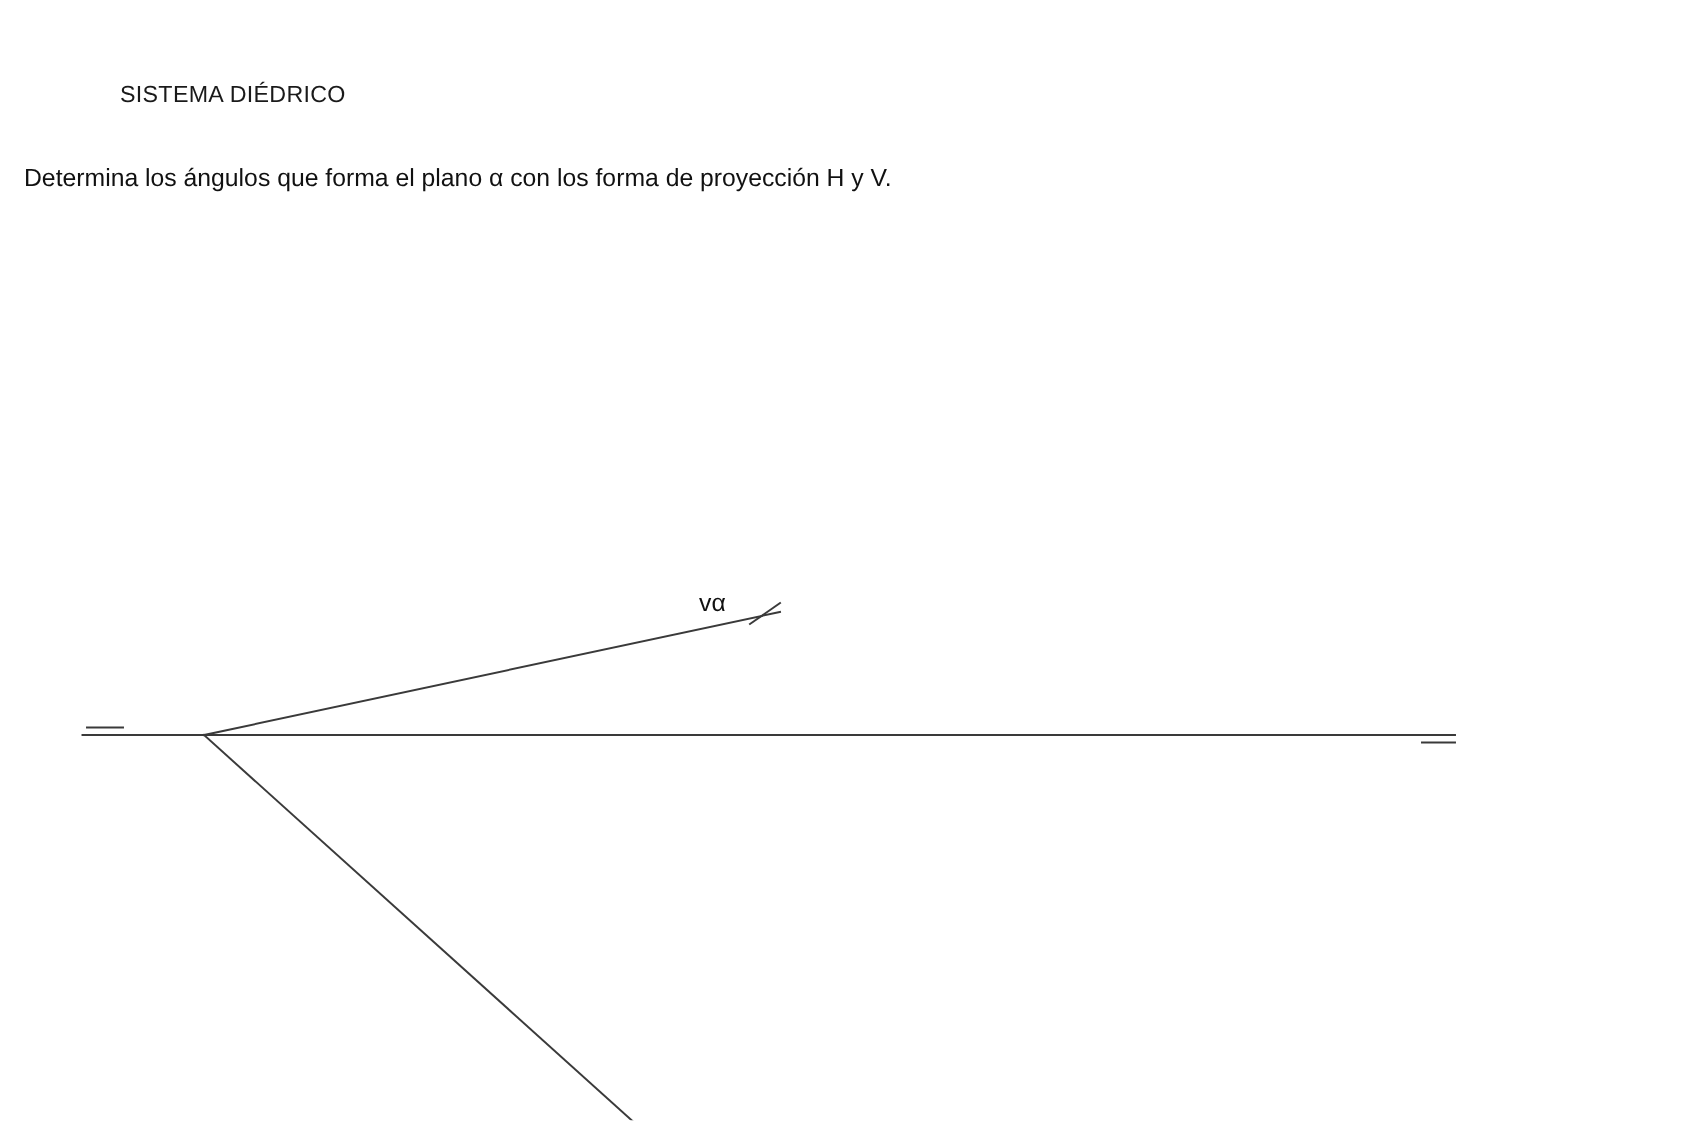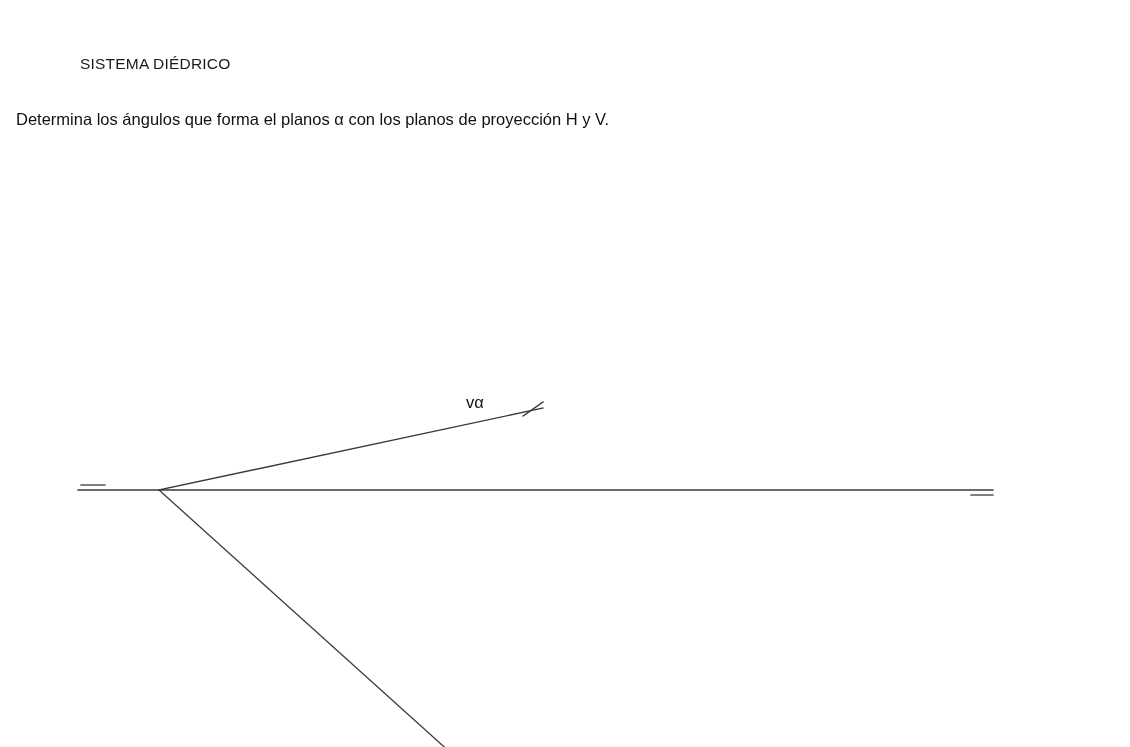--- a/index.html
+++ b/index.html
@@ -46,41 +46,40 @@
     font-style: italic;
     color: #111111;
     white-space: nowrap;
   }
   .drawing {
     position: absolute;
     left: 0;
     top: 190px;
     width: 934px;
     height: 557px;
-    padding-left: 23px;
   }
   .label {
     position: absolute;
     font-size: 16.5px;
     color: #111111;
     white-space: nowrap;
   }
   .label-valpha {
     left: 466px;
     top: 203px;
   }
 </style>
 </head>
 <body>
 
 <div class="page">
 
   <div class="heading">SISTEMA DIÉDRICO</div>
 
-  <div class="line-es">Determina los ángulos que forma el planos α con los planos de proyección H y V.</div>
+  <div class="line-es">Determina los ángulos que forma el plano α con los forma de proyección H y V.</div>
 
 
   <div class="drawing">
     <svg width="1130" height="557" viewBox="0 0 1130 557">
       <g stroke="#3a3a3a" stroke-width="1.3" fill="none" stroke-linecap="square">
         <line x1="55" y1="300" x2="970" y2="300"></line>
         <line x1="136" y1="300" x2="520" y2="218"></line>
         <line x1="136" y1="300" x2="580" y2="700"></line>
         <line x1="58" y1="295" x2="82" y2="295"></line>
         <line x1="948" y1="305" x2="970" y2="305"></line>

